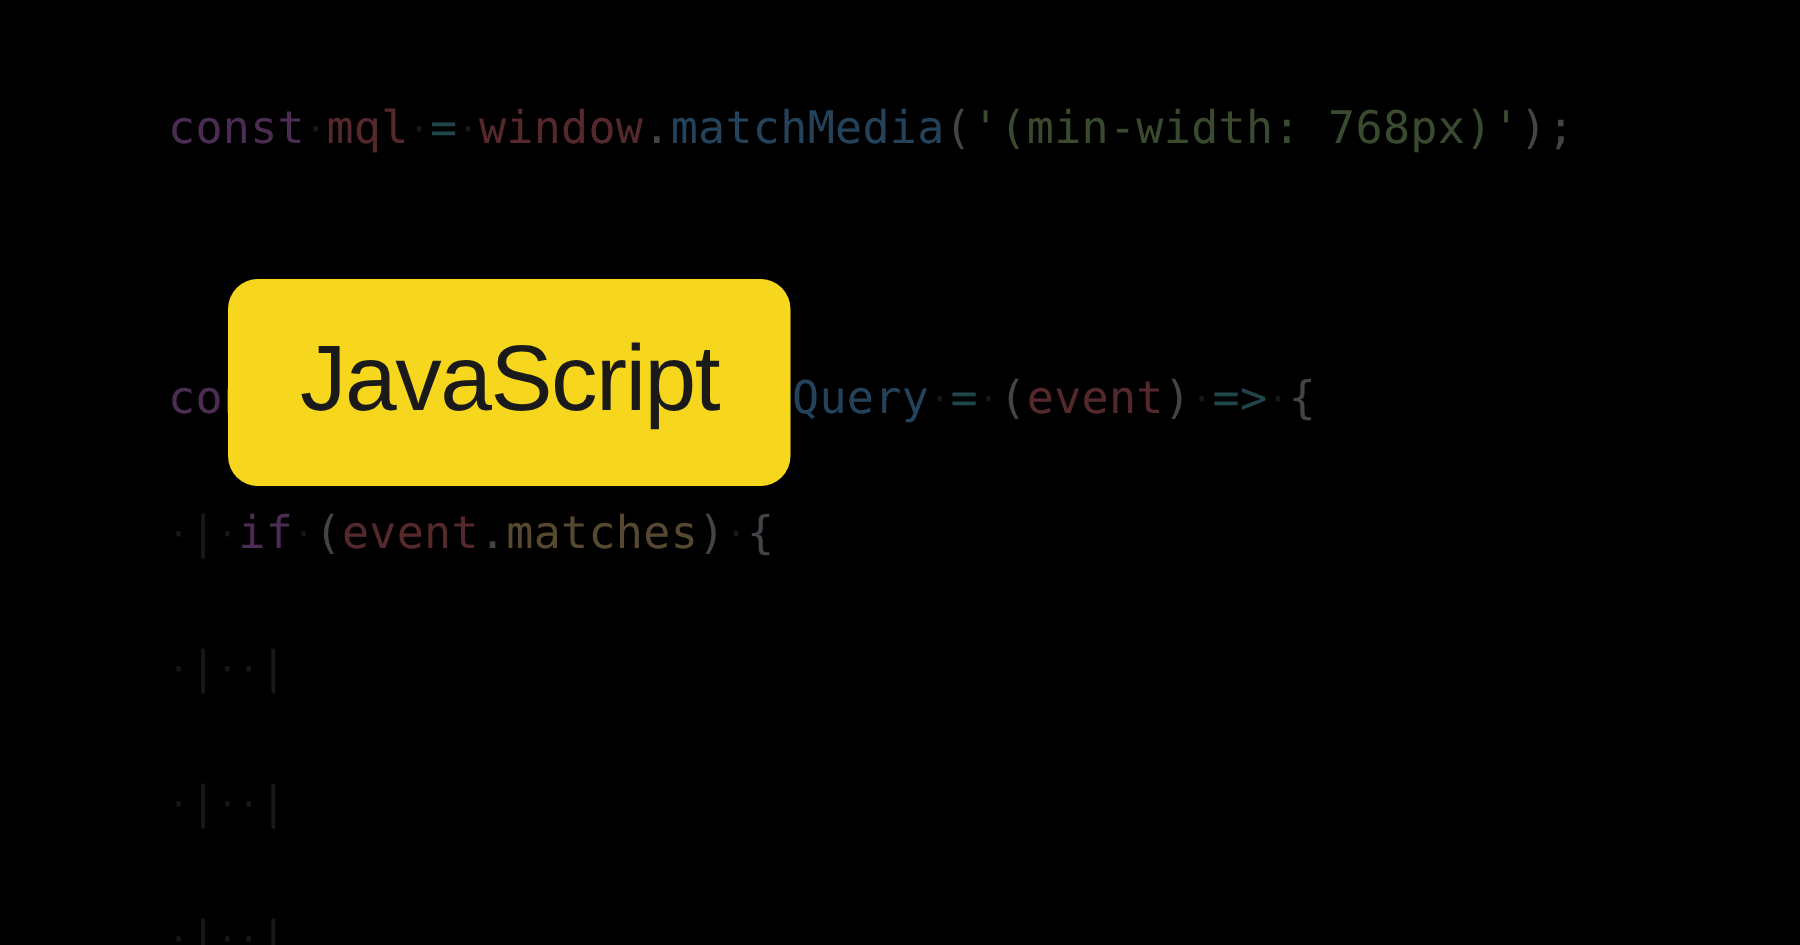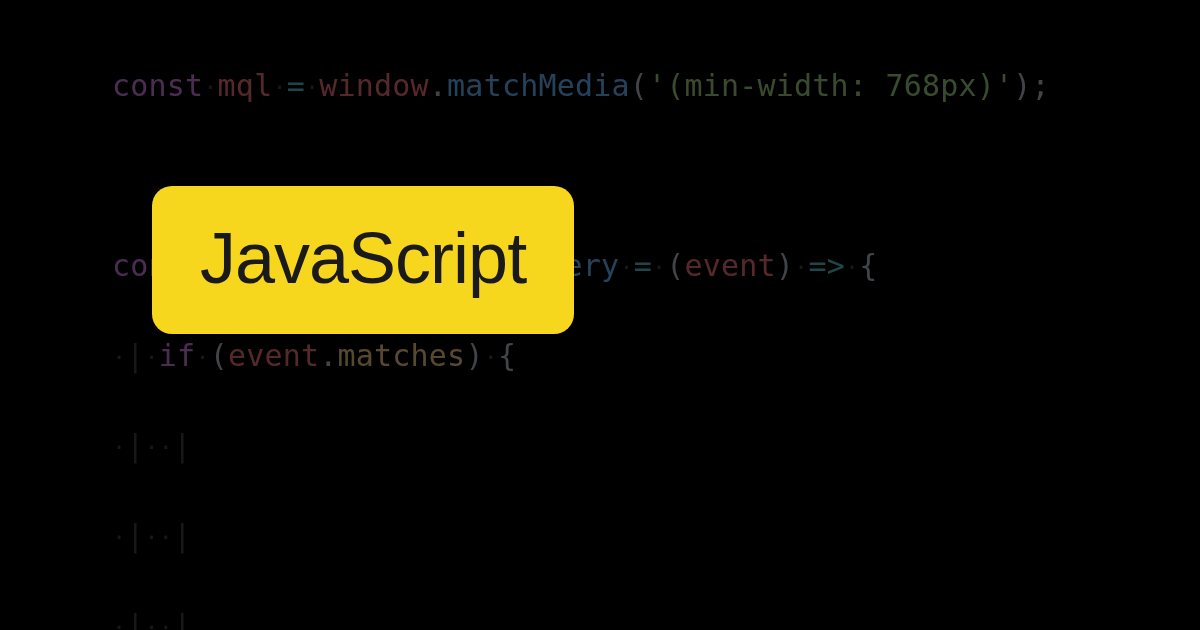--- a/index.html
+++ b/index.html
@@ -10,21 +10,21 @@
   .v{color:#e06c75}   
   .o{color:#56b6c2}   
   .p{color:#abb2bf}   
   .m{color:#e5c07b}   
   .s{color:#98c379}   
   .fn{color:#61afef}  
   .dot{color:#3b3f46;font-size:0.78em;vertical-align:middle}
   .pipe{color:#3b3f46}
   .badge{position:absolute;left:152px;top:186px;background:#f7d71e;color:#1a1a1a;
          font-family:-apple-system,BlinkMacSystemFont,"Segoe UI",Helvetica,Arial,sans-serif;
-         font-weight:500;font-size:72px;line-height:1;padding:36px 48px 40px 48px;border-radius:20px;
+         font-weight:500;font-size:62px;line-height:1;padding:36px 48px 40px 48px;border-radius:20px;
          letter-spacing:-1px}
   .title{position:absolute;left:234px;top:416px;color:#fff;
          font-family:-apple-system,BlinkMacSystemFont,"Segoe UI",Helvetica,Arial,sans-serif;
          font-weight:500;font-size:96px;letter-spacing:-1px}
 </style>
 </head>
 <body>
 <div class="stage">
 
 <div class="code">

